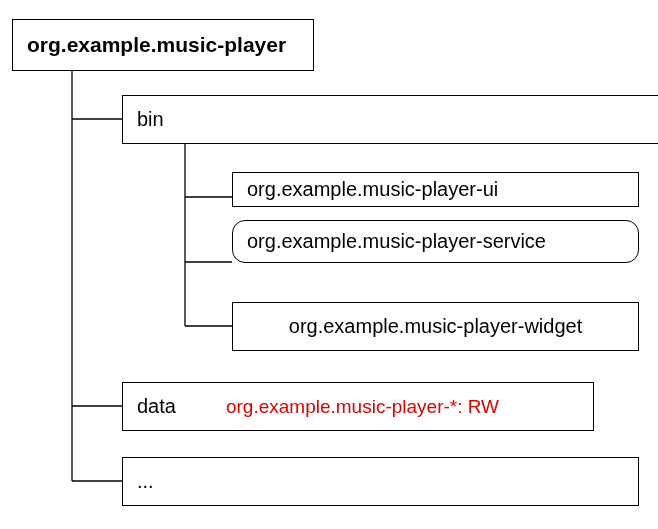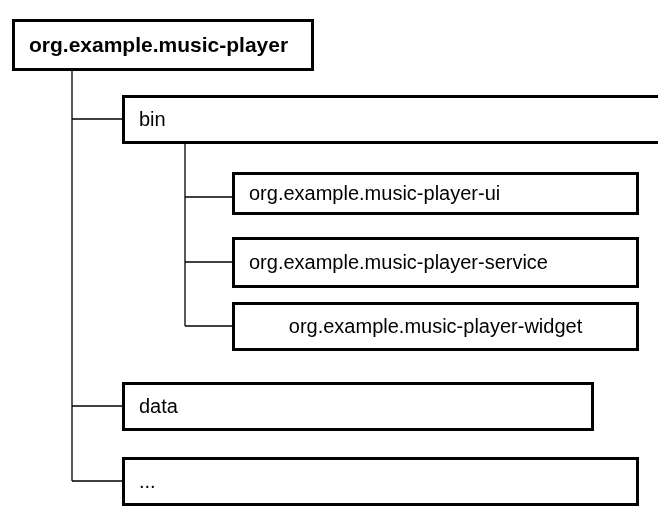--- a/index.html
+++ b/index.html
@@ -7,21 +7,21 @@
       margin: 0;
       padding: 0;
       font-family: "Segoe UI", "Malgun Gothic", Arial, sans-serif;
       background: #fff;
       width: 658px;
       height: 529px;
       position: relative;
     }
     .box {
       position: absolute;
-      border: 3px solid #000000;
+      border: 1px solid #000000;
       background: #fff;
       display: flex;
       align-items: center;
       padding: 8px 14px;
       font-size: 20px;
       color: #000;
     }
     .root-box {
       font-weight: 700;
       font-size: 21px;
@@ -65,29 +65,30 @@
 </svg>
 
 <div class="box root-box" style="left:12px; top:19px; width:302px; height:52px;">
   <span>org.example.music-player</span>
 </div>
 
 <div class="box" style="left:122px; top:95px; width:552px; height:49px;">
   <span>bin</span>
 </div>
 
-<div class="box" style="left:232px; top:172px; width:407px; height:43px;">
+<div class="box" style="left:232px; top:172px; width:407px; height:35px;">
   <span>org.example.music-player-ui</span>
 </div>
-<div class="box" style="left:232px; top:237px; width:407px; height:51px;">
+<div class="box" style="left:232px; top:220px; width:407px; height:43px;border-radius:13px;">
   <span>org.example.music-player-service</span>
 </div>
 <div class="box" style="left:232px; top:302px; width:407px; height:49px;justify-content:center;">
   <span>org.example.music-player-widget</span>
 </div>
 
 <div class="box" style="left:122px; top:382px; width:472px; height:49px;">
   <span>data</span>
+  <span class="data-rule">org.example.music-player-*:  RW</span>
 </div>
 
 <div class="box" style="left:122px; top:457px; width:517px; height:49px;">
   <span>...</span>
 </div>
 
 </body></html>

